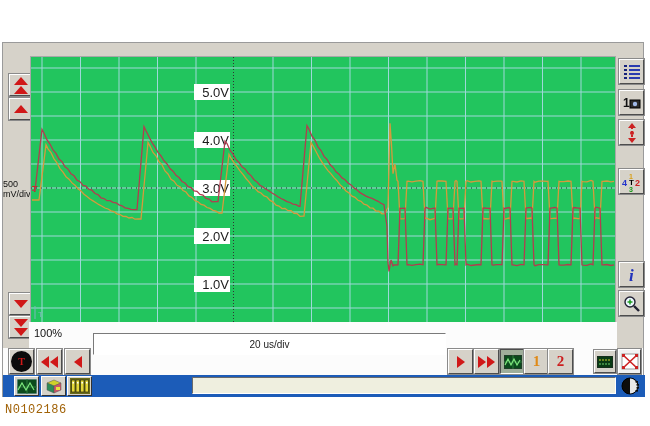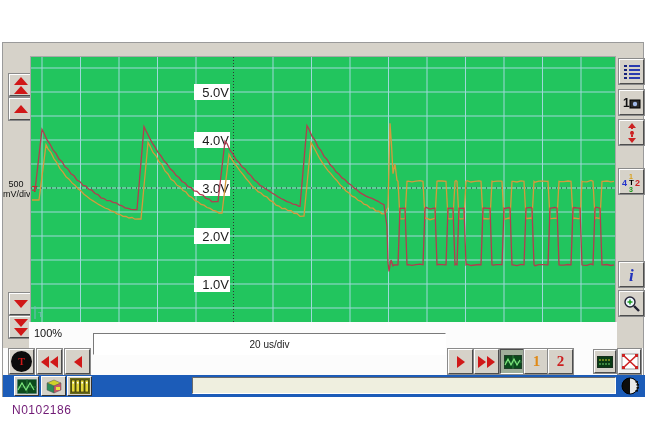--- a/index.html
+++ b/index.html
@@ -11,29 +11,29 @@
   .whitezone1{position:absolute;left:26px;top:279px;width:588px;height:26px;background:#fcfcfc;}
   .whitezone2{position:absolute;left:0;top:305px;width:640px;height:27px;background:#fcfcfc;}
   .btn3d{position:absolute;background:#d6d2c9;border-top:1px solid #fff;border-left:1px solid #fff;border-right:1px solid #4d4d4d;border-bottom:1px solid #4d4d4d;box-shadow:0 0 0 1px #8a8a8a;display:flex;align-items:center;justify-content:center;box-sizing:border-box;padding:0;cursor:pointer;}
   .btn3d.pressed{border-top:1px solid #4d4d4d;border-left:1px solid #4d4d4d;border-right:1px solid #fff;border-bottom:1px solid #fff;background:#9fae9a;}
   .tri-up{width:0;height:0;border-left:7px solid transparent;border-right:7px solid transparent;border-bottom:8px solid #d01818;}
   .tri-down{width:0;height:0;border-left:7px solid transparent;border-right:7px solid transparent;border-top:8px solid #d01818;}
   .tri-left{width:0;height:0;border-top:6px solid transparent;border-bottom:6px solid transparent;border-right:8px solid #d01818;}
   .tri-right{width:0;height:0;border-top:6px solid transparent;border-bottom:6px solid transparent;border-left:8px solid #d01818;}
   .dbl-v{display:flex;flex-direction:column;gap:1px;}
   .dbl-h{display:flex;flex-direction:row;gap:1px;}
-  .vdiv{position:absolute;left:0;top:136px;width:26px;text-align:center;font-size:9px;line-height:10px;color:#111;}
+  .vdiv{position:absolute;left:0;top:136px;width:26px;text-align:left;font-size:9px;line-height:10px;color:#111;}
   .zoomPct{position:absolute;left:31px;top:284px;font-size:11px;color:#111;}
   .timebase{position:absolute;left:90px;top:290px;width:353px;height:22px;background:#fff;border-top:1px solid #7a7a7a;border-left:1px solid #7a7a7a;border-right:1px solid #fff;border-bottom:1px solid #fff;display:flex;align-items:center;justify-content:center;font-size:10px;color:#222;box-sizing:border-box;}
   .numbtn{font-family:"Liberation Serif",serif;font-weight:bold;font-size:15px;}
   .tcircle{width:21px;height:21px;border-radius:50%;background:#0b0b0b;display:flex;align-items:center;justify-content:center;color:#d01818;font-family:"Liberation Serif",serif;font-weight:bold;font-size:10px;}
   .taskbar{position:absolute;left:0;top:332px;width:642px;height:22px;background:#1c5cb8;}
   .tb-btn{position:absolute;top:1px;width:25px;height:20px;background:#d6d2c9;border-top:1px solid #fff;border-left:1px solid #fff;border-right:1px solid #333;border-bottom:1px solid #333;display:flex;align-items:center;justify-content:center;box-sizing:border-box;cursor:pointer;}
   .status{position:absolute;left:189px;top:2px;width:424px;height:17px;background:#efefdf;border-top:1px solid #6a6a6a;border-left:1px solid #6a6a6a;border-bottom:1px solid #fff;border-right:1px solid #fff;box-sizing:border-box;}
-  .figid{position:absolute;left:12px;top:403px;font-size:12px;color:#701a75;letter-spacing:0.5px;}
+  .figid{position:absolute;left:5px;top:403px;font-size:12px;color:#a16207;letter-spacing:0.5px;font-family:Liberation Mono, monospace;}
   .rightcol-btn{width:25px;height:25px;left:616px;}
 </style>
 </head>
 <body>
 
 <div class="window">
 
   <button class="btn3d" style="left:6px;top:31px;width:24px;height:22px;">
     <span class="dbl-v">
         <span class="tri-up"></span>

